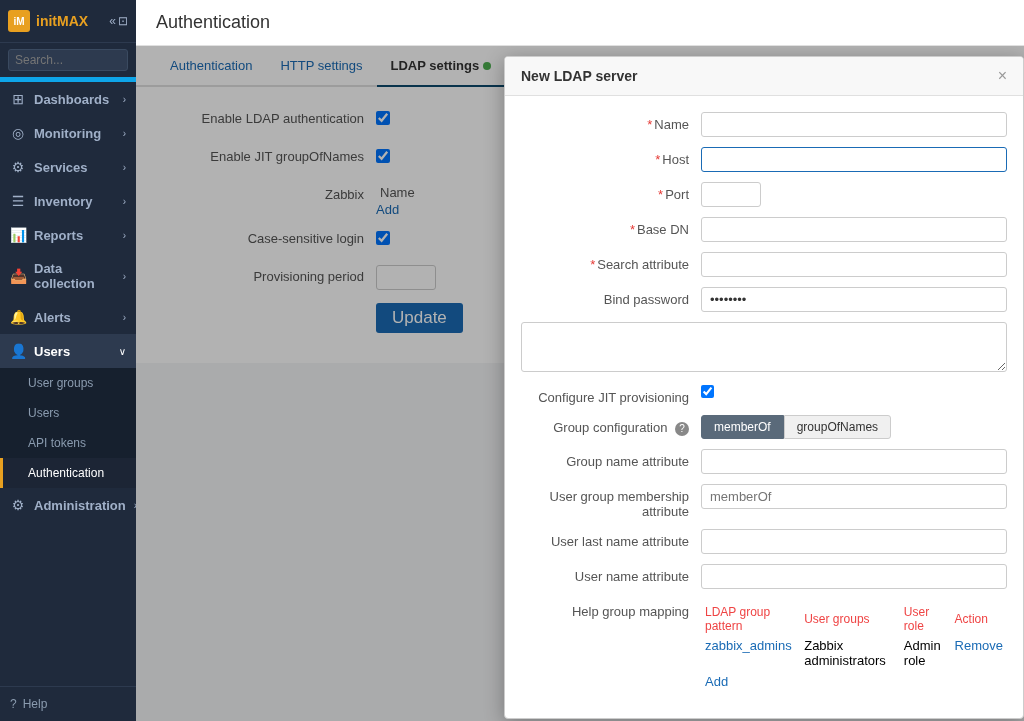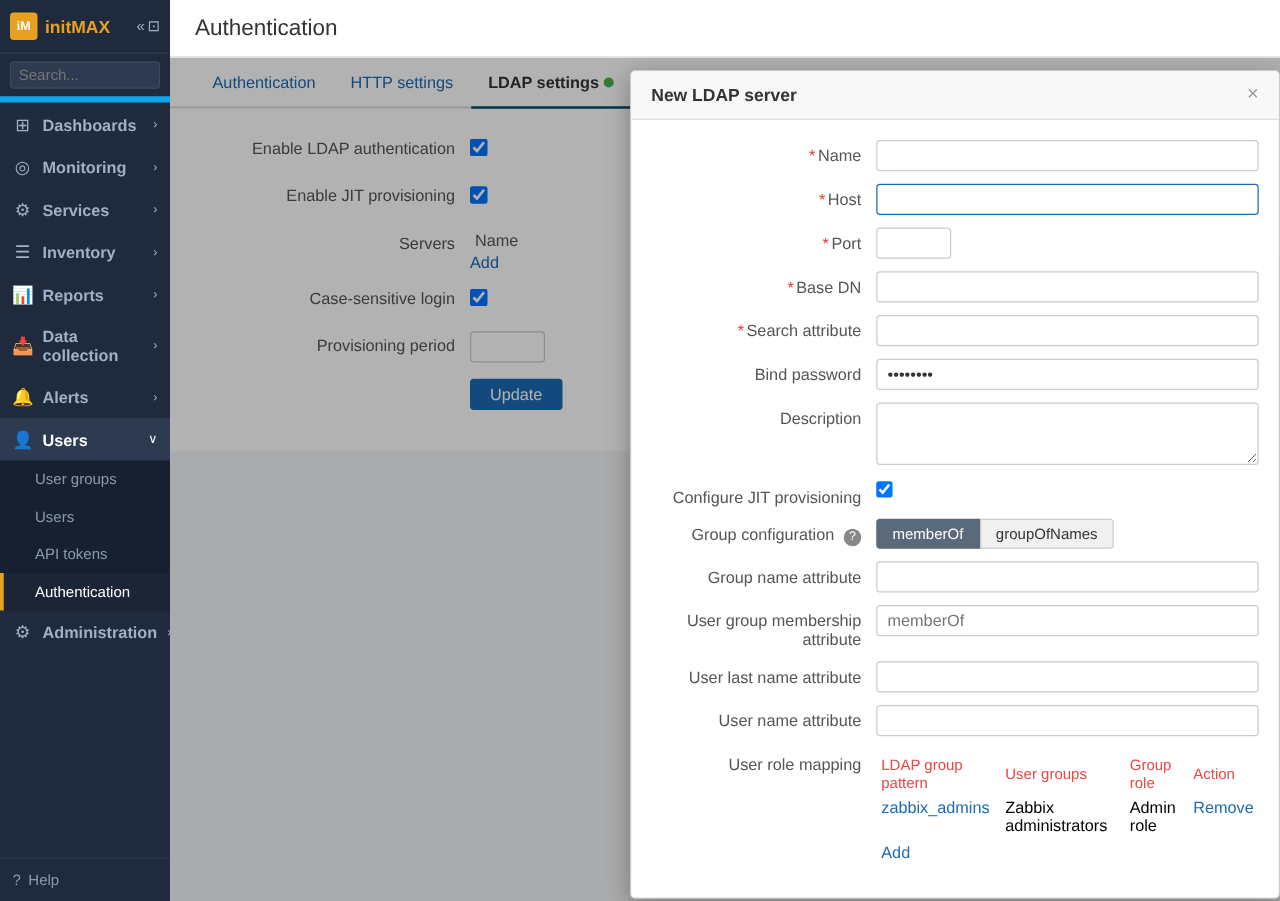--- a/index.html
+++ b/index.html
@@ -141,21 +141,21 @@
       padding-top: 4px;
     }
     .checkbox-wrap input[type="checkbox"] { width: 14px; height: 14px; }
 
     .servers-table { width: 100%; border-collapse: collapse; }
     .servers-table th { text-align: left; color: #555; font-weight: normal; font-size: 13px; padding: 2px 4px; }
     .link { color: #1a6bb5; text-decoration: none; cursor: pointer; }
 
     .update-btn {
       background: #1a6bb5; color: white; border: none; border-radius: 3px;
-      padding: 5px 16px; cursor: pointer; font-size: 13px;
+      padding: 5px 16px; cursor: pointer; font-size: 17px;
     }
 
     
     .modal-overlay {
       position: absolute;
       top: 0; left: 0; right: 0; bottom: 0;
       background: rgba(0,0,0,0.3);
       display: flex;
       align-items: flex-start;
       justify-content: flex-end;
@@ -320,30 +320,30 @@
     <div class="form-area">
       <div class="form-row">
         <div class="form-label">Enable LDAP authentication</div>
         <div class="form-control">
           <div class="checkbox-wrap">
             <input type="checkbox" checked="" style="">
           </div>
         </div>
       </div>
       <div class="form-row">
-        <div class="form-label">Enable JIT provisioning</div>
+        <div class="form-label">Enable JIT groupOfNames</div>
         <div class="form-control">
           <div class="checkbox-wrap">
             <input type="checkbox" checked="" style="">
           </div>
         </div>
       </div>
       <div class="form-row">
         <div class="form-label">
-          <span>Servers</span>
+          <span>Zabbix</span>
         </div>
         <div class="form-control">
           <table class="servers-table">
             <thead>
               <tr>
                 <th>Name</th>
                 <th>Host</th>
               </tr>
             </thead>
           </table>
@@ -427,21 +427,20 @@
 
 
           <div class="modal-form-row">
             <div class="modal-label">Bind password</div>
             <div class="modal-input-wrap">
               <input type="password" value="password" style="">
             </div>
           </div>
 
           <div class="modal-form-row">
-            <div class="modal-label">Description</div>
             <div class="modal-input-wrap">
               <textarea style=""></textarea>
             </div>
           </div>
 
           <div class="modal-form-row">
             <div class="modal-label">Configure JIT provisioning</div>
             <div class="modal-input-wrap">
               <input type="checkbox" checked="" style="">
             </div>
@@ -483,29 +482,29 @@
 
           <div class="modal-form-row">
             <div class="modal-label">User name attribute</div>
             <div class="modal-input-wrap">
               <input type="text" style="">
             </div>
           </div>
 
           <div class="modal-form-row">
             <div class="modal-label">
-              <span>User role mapping</span>
+              <span>Help group mapping</span>
             </div>
             <div class="modal-input-wrap">
               <table class="mapping-table">
                 <thead>
                   <tr>
                     <th>LDAP group pattern</th>
                     <th>User groups</th>
-                    <th>Group role</th>
+                    <th>User role</th>
                     <th>Action</th>
                   </tr>
                 </thead>
                 <tbody>
                   <tr>
                     <td><a class="link">zabbix_admins</a></td>
                     <td>Zabbix administrators</td>
                     <td>Admin role</td>
                     <td><a class="link">Remove</a></td>
                   </tr>

